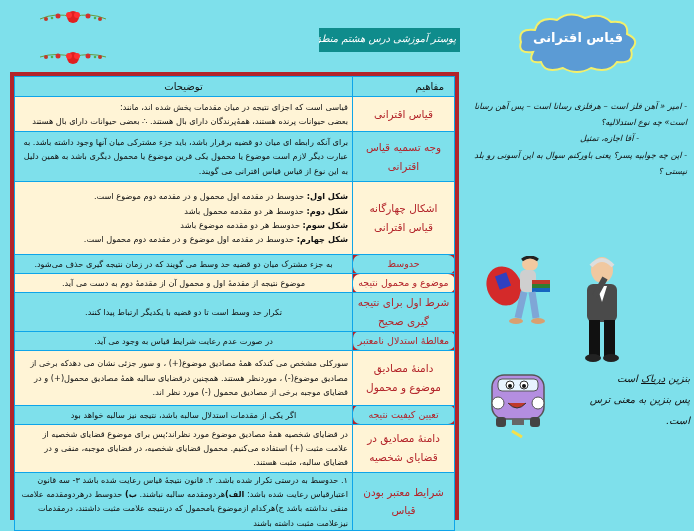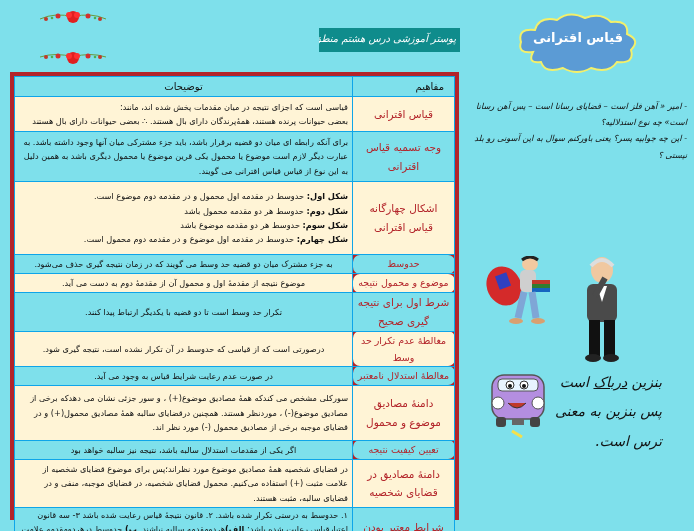--- a/index.html
+++ b/index.html
@@ -117,26 +117,26 @@
     font-family: "DejaVu Serif", serif;
   }
   .side-text p { margin: 0; }
 
   .char-student { position: absolute; left: 482px; top: 256px; width: 72px; height: 80px; }
   .char-teacher { position: absolute; left: 575px; top: 256px; width: 55px; height: 110px; }
   .char-car { position: absolute; left: 482px; top: 367px; width: 72px; height: 72px; }
 
   .car-text {
     position: absolute;
-    left: 540px;
+    left: 568px;
     top: 368px;
     width: 122px;
     direction: rtl;
     text-align: right;
-    font-size: 14px;
+    font-size: 10px;
     line-height: 2.1;
     color: #111;
     font-style: italic;
     font-family: "DejaVu Serif", serif;
   }
   .car-text u { text-decoration: underline; }
 </style>
 </head>
 <body>
 
@@ -208,24 +208,20 @@
         <td class="desc center">به جزء مشترک میان دو قضیه حد وسط می گویند که در زمان نتیجه گیری حذف می‌شود.</td>
       </tr>
       <tr class="odd" style="height:19px">
         <td class="concept small">موضوع و محمول نتیجه</td>
         <td class="desc center">موضوع نتیجه از مقدمهٔ اول و محمول آن از مقدمهٔ دوم به دست می آید.</td>
       </tr>
       <tr class="even" style="height:38px">
         <td class="concept">شرط اول برای نتیجه گیری صحیح</td>
         <td class="desc center">تکرار حد وسط است تا دو قضیه با یکدیگر ارتباط پیدا کنند.</td>
       </tr>
-      <tr class="odd" style="height:19px">
-        <td class="concept small">مغالطهٔ عدم تکرار حد وسط</td>
-        <td class="desc center">درصورتی است که از قیاسی که حدوسط در آن تکرار نشده است، نتیجه گیری شود.</td>
-      </tr>
       <tr class="even" style="height:19px">
         <td class="concept small">مغالطهٔ استدلال نامعتبر</td>
         <td class="desc center">در صورت عدم رعایت شرایط قیاس به وجود می آید.</td>
       </tr>
       <tr class="odd" style="height:55px">
         <td class="concept">دامنهٔ مصادیق موضوع و محمول</td>
         <td class="desc">سورکلی مشخص می کندکه همهٔ مصادیق موضوع(+) ، و سور جزئی نشان می دهدکه برخی از مصادیق موضوع(-) ، موردنظر هستند. همچنین درقضایای سالبه همهٔ مصادیق محمول(+) و در قضایای موجبه برخی از مصادیق محمول (-) مورد نظر اند.</td>
       </tr>
       <tr class="even" style="height:19px">
         <td class="concept small">تعیین کیفیت نتیجه</td>
@@ -239,21 +235,22 @@
         <td class="concept">شرایط معتبر بودن قیاس</td>
         <td class="desc">
           <span>۱. حدوسط به درستی تکرار شده باشد. ۲. قانون نتیجهٔ قیاس رعایت شده باشد ۳- سه قانون اعتبارقیاس رعایت شده باشد: </span><b>الف)</b><span>هردومقدمه سالبه نباشند.  </span><b>ب)</b><span> حدوسط درهردومقدمه علامت منفی نداشته باشد ج)هرکدام ازموضوع یامحمول که درنتیجه علامت مثبت داشتند، درمقدمات نیزعلامت مثبت داشته باشند</span>
         </td>
       </tr>
     </tbody>
   </table>
 </div>
 
 <div class="side-text">
-  <p>- امیر « آهن فلز است – قضایای رسانا است – پس آهن رسانا است» چه نوع استدلالیه؟</p>
+  <p>- امیر « آهن فلز است – هرفلزی رسانا است – پس آهن رسانا است» چه نوع استدلالیه؟</p>
+  <p style="padding-right:48px">- آقا اجازه، تمثیل</p>
   <p>- این چه جوابیه پسر؟ یعنی باورکنم سوال به این آسونی رو بلد نیستی ؟</p>
 </div>
 
 <svg class="char-student" viewBox="0 0 72 80">
   <ellipse cx="22" cy="30" rx="17" ry="20" fill="#d42a2a" transform="rotate(-25 22 30)"></ellipse>
   <rect x="15" y="18" width="12" height="14" fill="#3040c0" transform="rotate(-20 21 25)"></rect>
   <ellipse cx="48" cy="8" rx="8" ry="7" fill="#f2c9a0"></ellipse>
   <path d="M40 4 Q48 -2 56 4" stroke="#222" stroke-width="3" fill="none"></path>
   <rect x="38" y="14" width="16" height="22" rx="5" fill="#cfcfcf"></rect>
   <rect x="50" y="24" width="18" height="4" fill="#c0392b"></rect>

